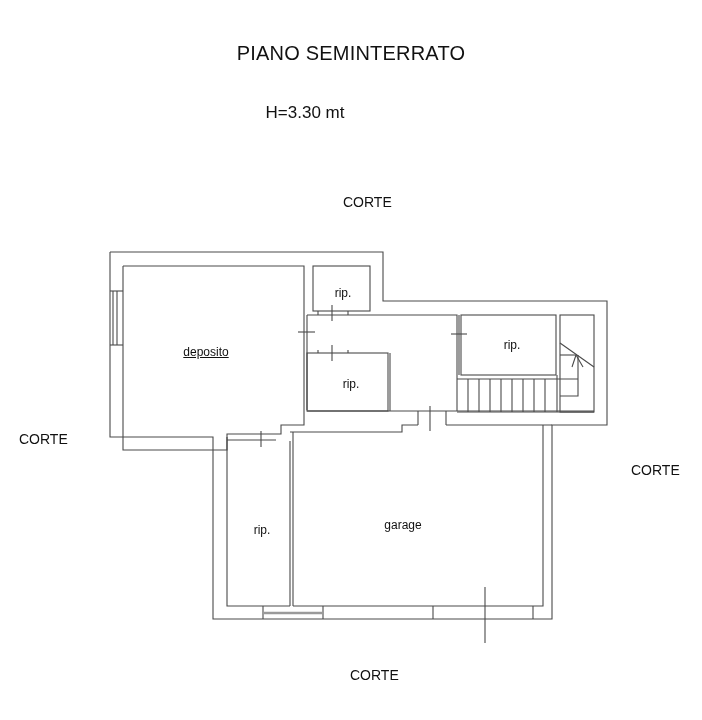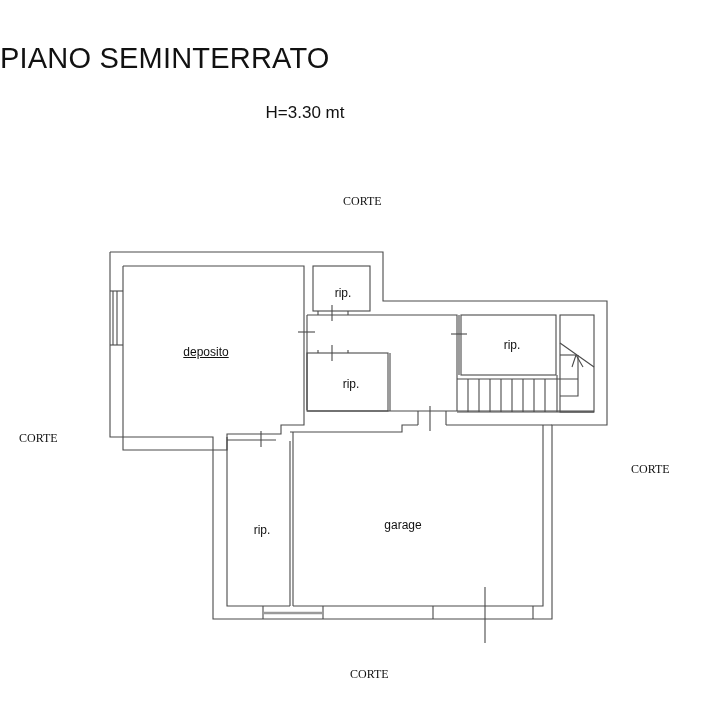--- a/index.html
+++ b/index.html
@@ -1,22 +1,22 @@
 <!DOCTYPE html>
 <html><head>
 <meta charset="utf-8">
 <style>
   html, body { margin: 0; padding: 0; background: #ffffff; }
   body { width: 702px; height: 720px; position: relative; overflow: hidden;
          font-family: "Liberation Sans", sans-serif; color: #111; }
-  .title { position: absolute; left: 0; width: 702px; text-align: left;
-           top: 42px; font-size: 29px; letter-spacing: 0.2px; }
+  .title { position: absolute; left: 0; width: 702px; text-align: center;
+           top: 42px; font-size: 20px; letter-spacing: 0.2px; }
   .height { position: absolute; left: 0; width: 610px; text-align: center;
             top: 103px; font-size: 17px; }
-  .lbl { position: absolute; font-size: 12px; white-space: nowrap; font-family: Liberation Serif, serif; }
+  .lbl { position: absolute; font-size: 14px; white-space: nowrap; }
   .room { position: absolute; font-size: 12px; white-space: nowrap; transform: translate(-50%, -50%); }
   svg { position: absolute; left: 0; top: 0; }
   svg line, svg polyline, svg rect, svg polygon { fill: none; stroke: #4a4a4a; stroke-width: 1.1; }
 </style>
 </head>
 <body>
 
 <div class="title">PIANO SEMINTERRATO</div>
 <div class="height">H=3.30 mt</div>
 

